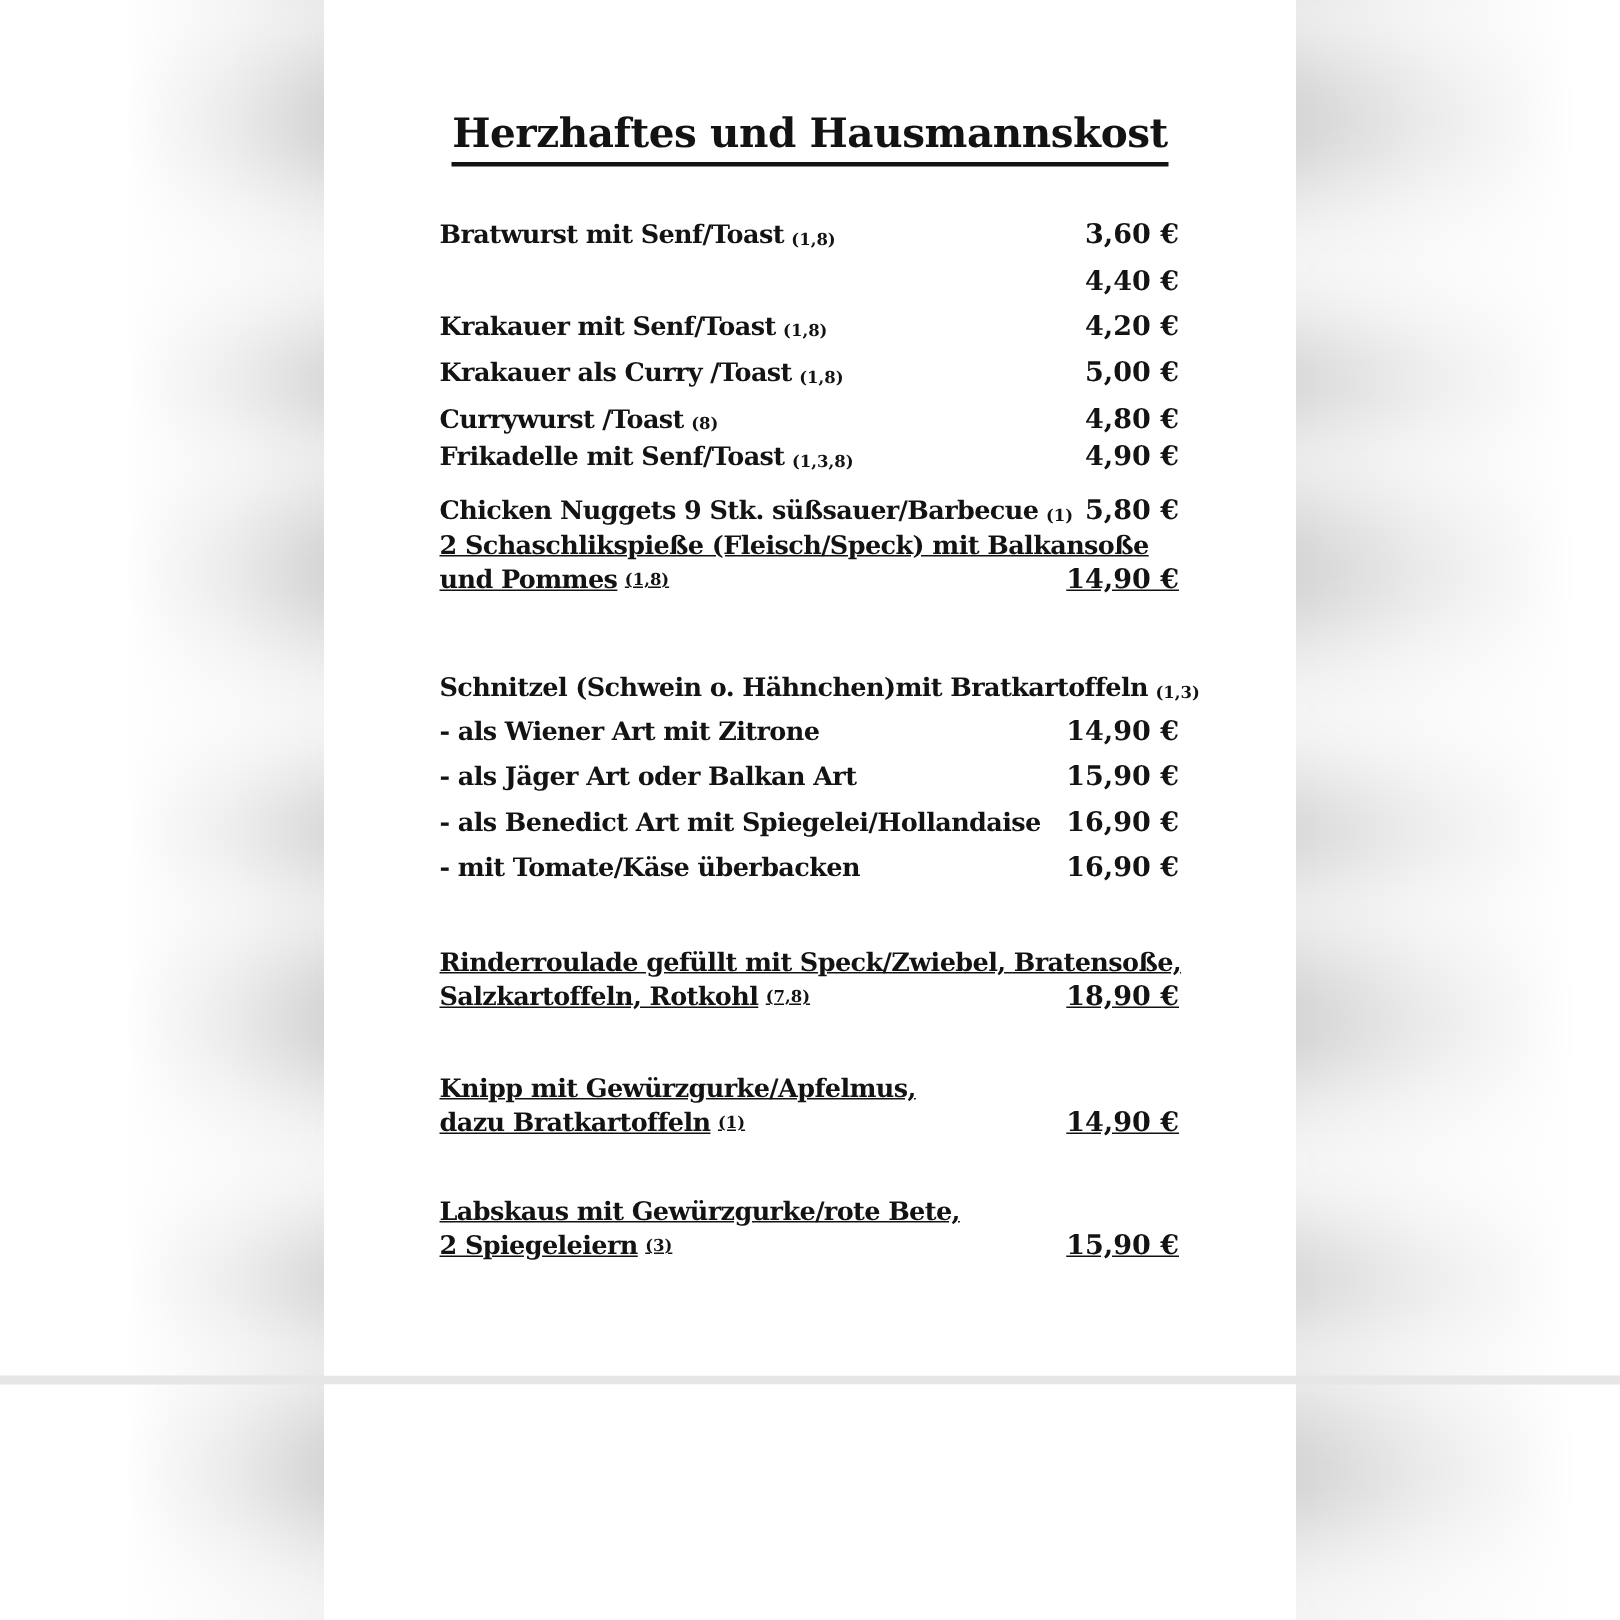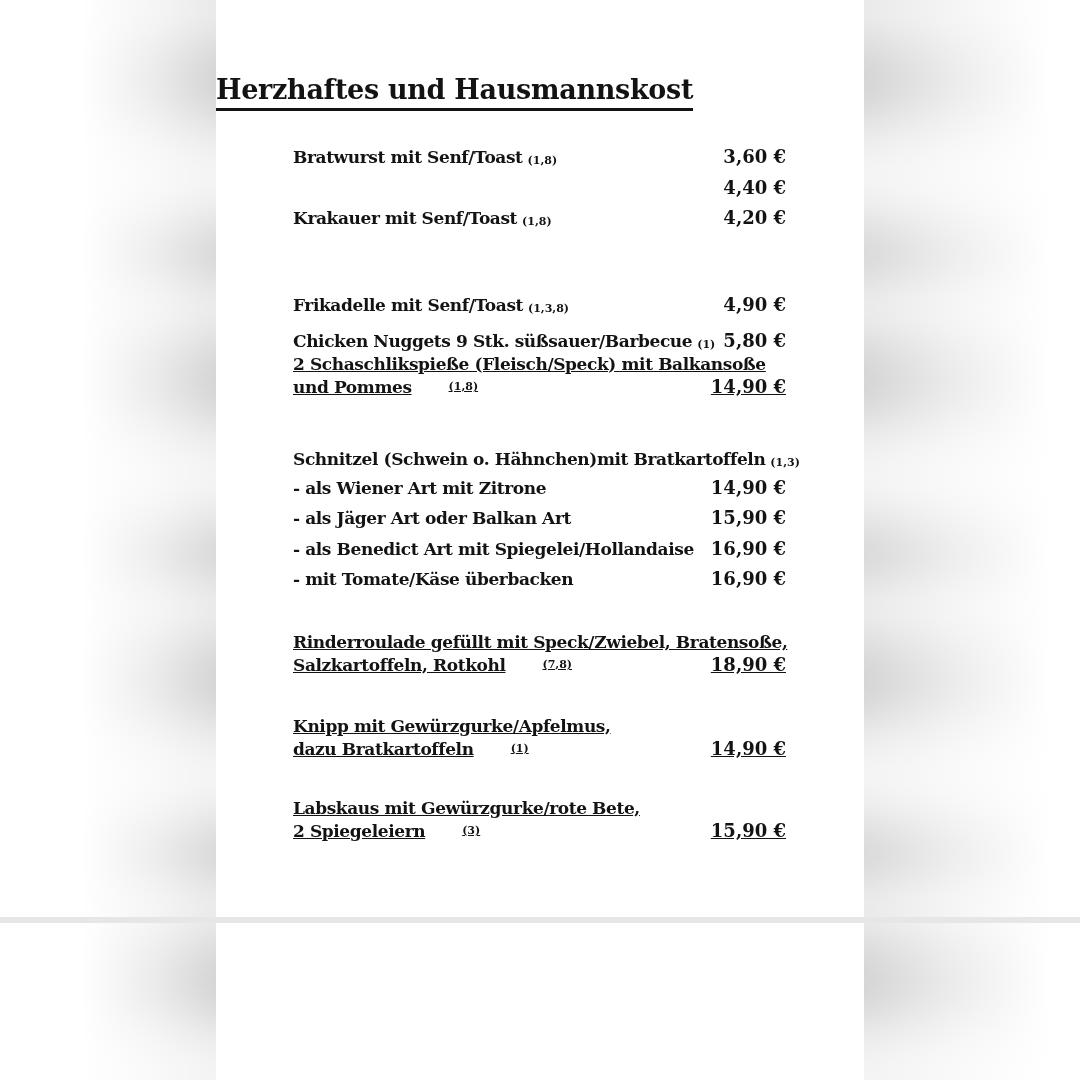--- a/index.html
+++ b/index.html
@@ -33,36 +33,36 @@
   }
 
   
   .page-gap { position: absolute; left: 0; top: 917px; width: 1080px; height: 6px; background: #e6e6e6; z-index: 2; }
 
   
   .page       { position: absolute; left: 216px; width: 648px; background: #ffffff; z-index: 3; }
   .page.upper { top: 0; height: 917px; }
   .page.lower { top: 923px; height: 157px; }
 
-  .title-wrap { position: absolute; top: 74px; left: 0; width: 100%; }
+  .title-wrap { position: absolute; top: 74px; left: 0; width: 100%; text-align: center; }
   .title {
     display: inline-block;
     font-size: 27px; letter-spacing: -0.3px;
     border-bottom: 3px solid #131313; padding-bottom: 3px;
     white-space: nowrap;
   }
 
   .row {
     position: absolute; left: 77px; width: 493px;
     display: flex; align-items: baseline;
     white-space: nowrap;
     font-size: 17px; letter-spacing: -0.4px; line-height: 24px;
   }
   .row.block { display: block; line-height: 22.5px; text-decoration: underline; }
-  .row .l2 { display: flex; align-items: center; gap: 32px; }
+  .row .l2 { display: flex; align-items: center; }
   .name { font-size: 17px; }
   .note { font-size: 11px; letter-spacing: 0; margin-left: 5px; position: relative; top: 0.5px; }
   .price { margin-left: auto; font-size: 18px; letter-spacing: 0; }
 </style>
 </head>
 <body>
 
 <div class="side-blur left"></div>
 <div class="side-blur right"></div>
 <div class="page-gap"></div>
@@ -81,21 +81,29 @@
 
   <div class="row" style="top:176px">
     <span class="price">4,40 €</span>
   </div>
 
   <div class="row" style="top:206px">
     <span class="name"><span>Krakauer mit Senf/Toast</span><span class="note">(1,8)</span></span>
     <span class="price">4,20 €</span>
   </div>
 
+  <div class="row" style="top:237px">
+    <span class="name"><span>Krakauer als Curry /Toast</span><span class="note">(1,8)</span></span>
+    <span class="price">5,00 €</span>
+  </div>
 
+  <div class="row" style="top:268px">
+    <span class="name"><span>Currywurst /Toast</span><span class="note">(8)</span></span>
+    <span class="price">4,80 €</span>
+  </div>
 
   <div class="row" style="top:293px">
     <span class="name"><span>Frikadelle mit Senf/Toast</span><span class="note">(1,3,8)</span></span>
     <span class="price">4,90 €</span>
   </div>
 
   <div class="row" style="top:329px">
     <span class="name"><span>Chicken Nuggets 9 Stk. süßsauer/Barbecue</span><span class="note">(1)</span></span>
     <span class="price">5,80 €</span>
   </div>

